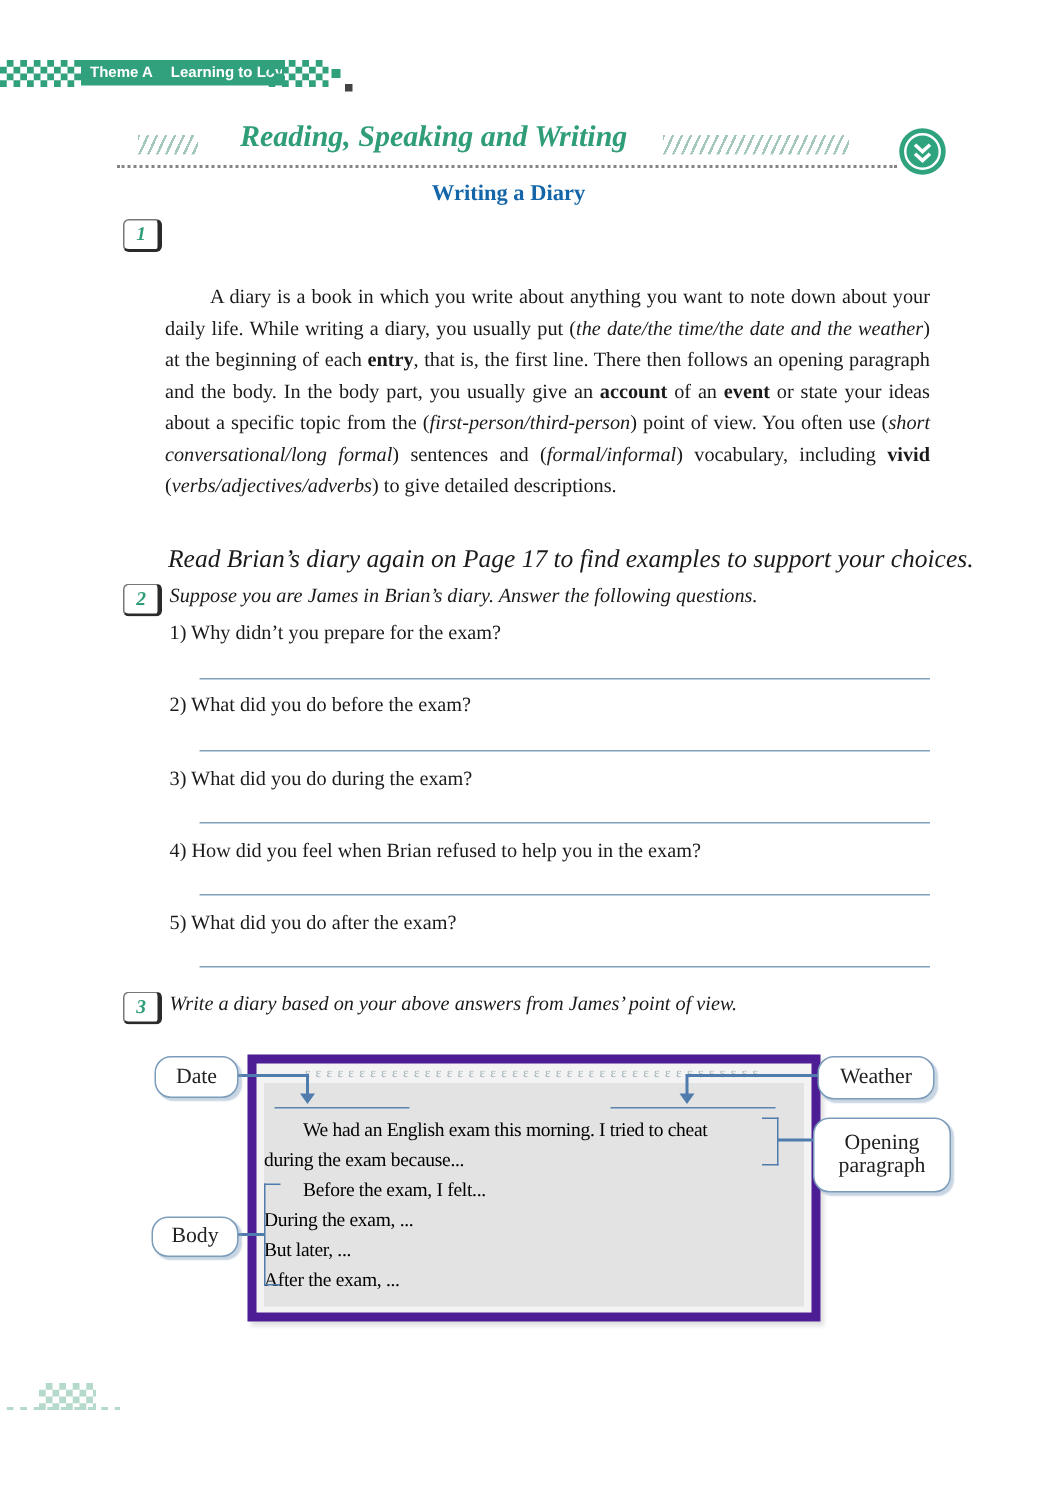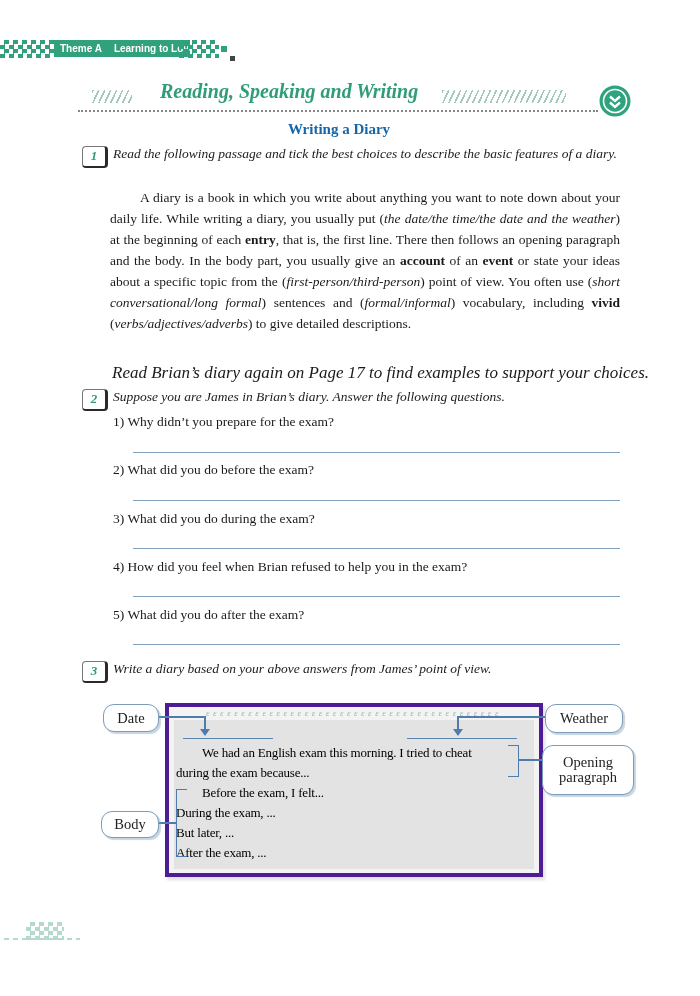--- a/index.html
+++ b/index.html
@@ -44,21 +44,21 @@
   .rich .i{font-style:italic;}
   .rich .b{font-weight:bold;}
   .followup{position:absolute;left:112px;top:363px;font-style:italic;font-size:17px;}
 
   .question{position:absolute;left:113px;font-size:13.5px;white-space:nowrap;}
   .ans-line{position:absolute;left:133px;width:487px;height:0;border-top:1px solid #7f9fbe;}
 
   
   .diagram{position:absolute;left:0;top:695px;width:700px;height:200px;}
   .sheet{position:absolute;left:165px;top:8px;width:370px;height:166px;background:#f3f3f3;
-    border:4px solid #4c1d95;box-shadow:2px 3px 3px rgba(0,0,0,.13);font-style:italic;}
+    border:6px solid #4c1d95;box-shadow:2px 3px 3px rgba(0,0,0,.13);}
   .sheet-inner{position:absolute;left:5px;right:5px;top:13px;bottom:4px;background:#e3e3e4;}
   .binding{position:absolute;left:0;right:0;top:0;height:13px;line-height:12px;
     text-align:center;font-size:9px;color:#9fb3b8;letter-spacing:3.5px;overflow:hidden;}
 
   .dlabel{position:absolute;background:#fff;border:1.5px solid #7b9cba;border-radius:11px;
     box-shadow:2px 2px 1px rgba(130,160,190,.45);font-size:14.5px;color:#222;
     display:flex;align-items:center;justify-content:center;text-align:center;line-height:15px;}
   .conn{position:absolute;background:#4f7cac;}
   .arrow-down{position:absolute;width:0;height:0;border-left:5px solid transparent;
     border-right:5px solid transparent;border-top:7px solid #4f7cac;}
@@ -94,21 +94,20 @@
   <svg class="circle-icon" viewBox="0 0 32 32">
     <circle cx="16" cy="16" r="15.5" fill="#2fa37e"></circle>
     <circle cx="16" cy="16" r="11.5" fill="none" stroke="#fff" stroke-width="1.6"></circle>
     <path d="M11 11.5 L16 16 L21 11.5" stroke="#fff" stroke-width="2.4" fill="none"></path>
     <path d="M11 17.5 L16 22 L21 17.5" stroke="#fff" stroke-width="2.4" fill="none"></path>
   </svg>
 
   <div class="lesson">Writing a Diary</div>
 
   <div class="badge" style="top:146px;">1</div>
-  <div class="instr" style="top:144px;">Read the following passage and tick the best choices to describe the basic features of a diary.</div>
 
   <div class="passage rich"><span class="r">A diary is a book in which you write about anything you want to note down about your daily life. While writing a diary, you usually put (</span><span class="i">the date/the time/the date and the weather</span><span class="r">) at the beginning of each </span><span class="b">entry</span><span class="r">, that is, the first line. There then follows an opening paragraph and the body. In the body part, you usually give an </span><span class="b">account</span><span class="r"> of an </span><span class="b">event</span><span class="r"> or state your ideas about a specific topic from the (</span><span class="i">first-person/third-person</span><span class="r">) point of view. You often use (</span><span class="i">short conversational/long formal</span><span class="r">) sentences and (</span><span class="i">formal/informal</span><span class="r">) vocabulary, including </span><span class="b">vivid</span><span class="r"> (</span><span class="i">verbs/adjectives/adverbs</span><span class="r">) to give detailed descriptions.</span></div>
 
   <div class="followup">Read Brian’s diary again on Page 17 to find examples to support your choices.</div>
 
   <div class="badge" style="top:389px;">2</div>
   <div class="instr" style="top:387px;">Suppose you are James in Brian’s diary. Answer the following questions.</div>
 
   <div class="question" style="top:414px;">1) Why didn’t you prepare for the exam?</div>
   <div class="ans-line" style="top:452px;"></div>

